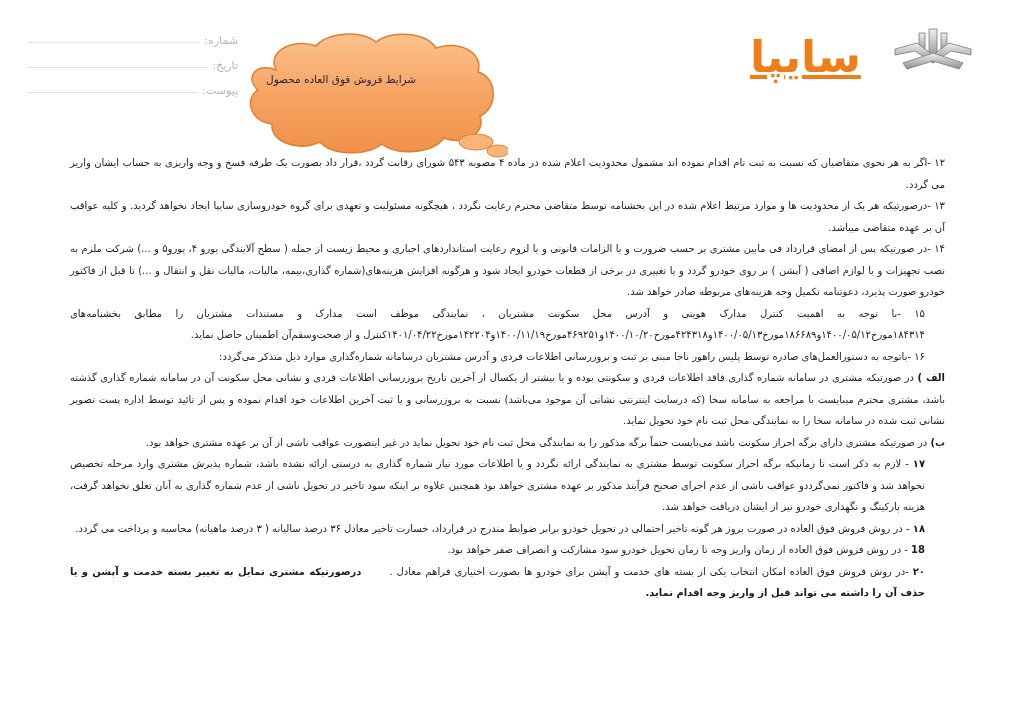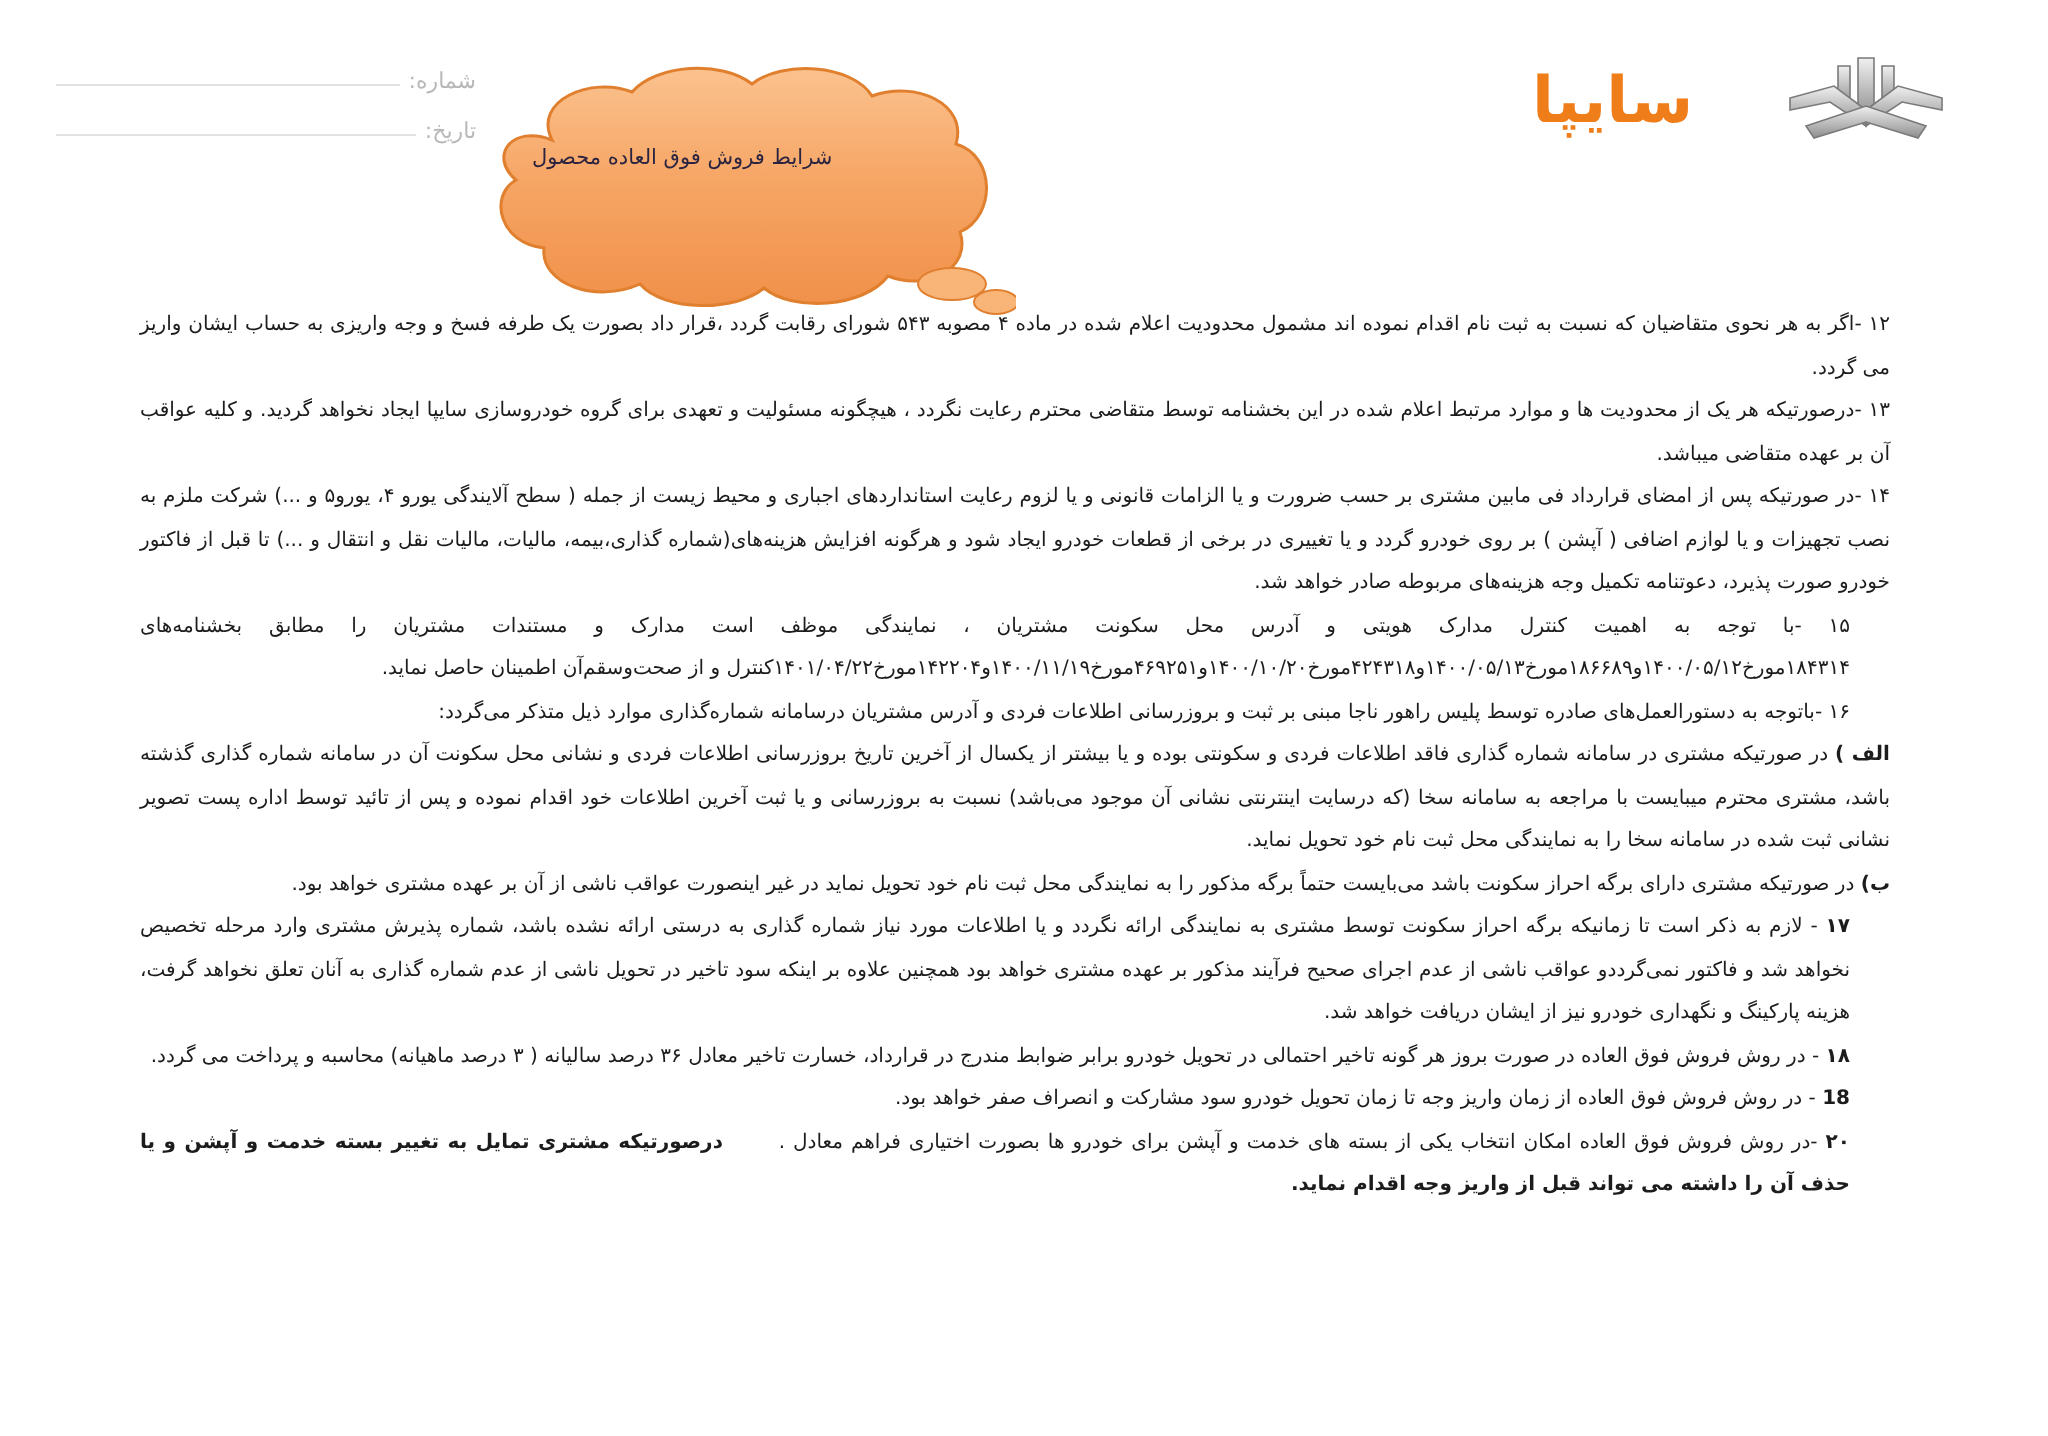--- a/index.html
+++ b/index.html
@@ -14,22 +14,22 @@
 
   .cloud { position:absolute; left:236px; top:30px; width:272px; height:128px; }
   .cloud svg { position:absolute; left:0; top:0; }
   .cloud-text {
     position:absolute; left:30px; top:40px; width:190px; text-align:left; direction:rtl;
     font-size:10.5px; font-weight:normal; color:#2b2440; line-height:18px;
   }
 
   .logo { position:absolute; left:750px; top:25px; width:250px; height:60px; }
   .logo-word {
-    position:absolute; left:16px; top:6px; font-size:32px; font-weight:bold; color:#ef7d1a;
-    direction:rtl; letter-spacing:-1px;
+    position:absolute; left:0; top:6px; font-size:44px; font-weight:bold; color:#ef7d1a;
+    direction:rtl; letter-spacing:-1px;text-decoration:underline;
   }
   .logo-mark { position:absolute; left:143px; top:0; }
 
   .content {
     position:absolute; left:70px; top:152px; width:875px; direction:rtl; text-align:justify;
     font-size:10px; line-height:21.5px; color:#1c1c1c;
   }
   .item { margin:0; padding:0; }
   .item.indent1 { padding-right:20px; }
   .num { display:inline; }
@@ -40,20 +40,24 @@
 </head>
 <body>
 
 <div class="meta">
   <div class="meta-row">
     <span class="meta-label">شماره:</span>
     <span class="meta-line"></span>
   </div>
   <div class="meta-row">
     <span class="meta-label">تاریخ:</span>
+    <span class="meta-line"></span>
+  </div>
+  <div class="meta-row">
+    <span class="meta-label">پیوست:</span>
     <span class="meta-line"></span>
   </div>
 </div>
 
 <div class="cloud">
   <svg width="272" height="128" viewBox="0 0 272 128">
     <defs>
       <linearGradient id="cg" x1="0" y1="0" x2="0" y2="1">
         <stop offset="0" stop-color="#fbc28e"></stop>
         <stop offset="0.5" stop-color="#f6a463"></stop>

